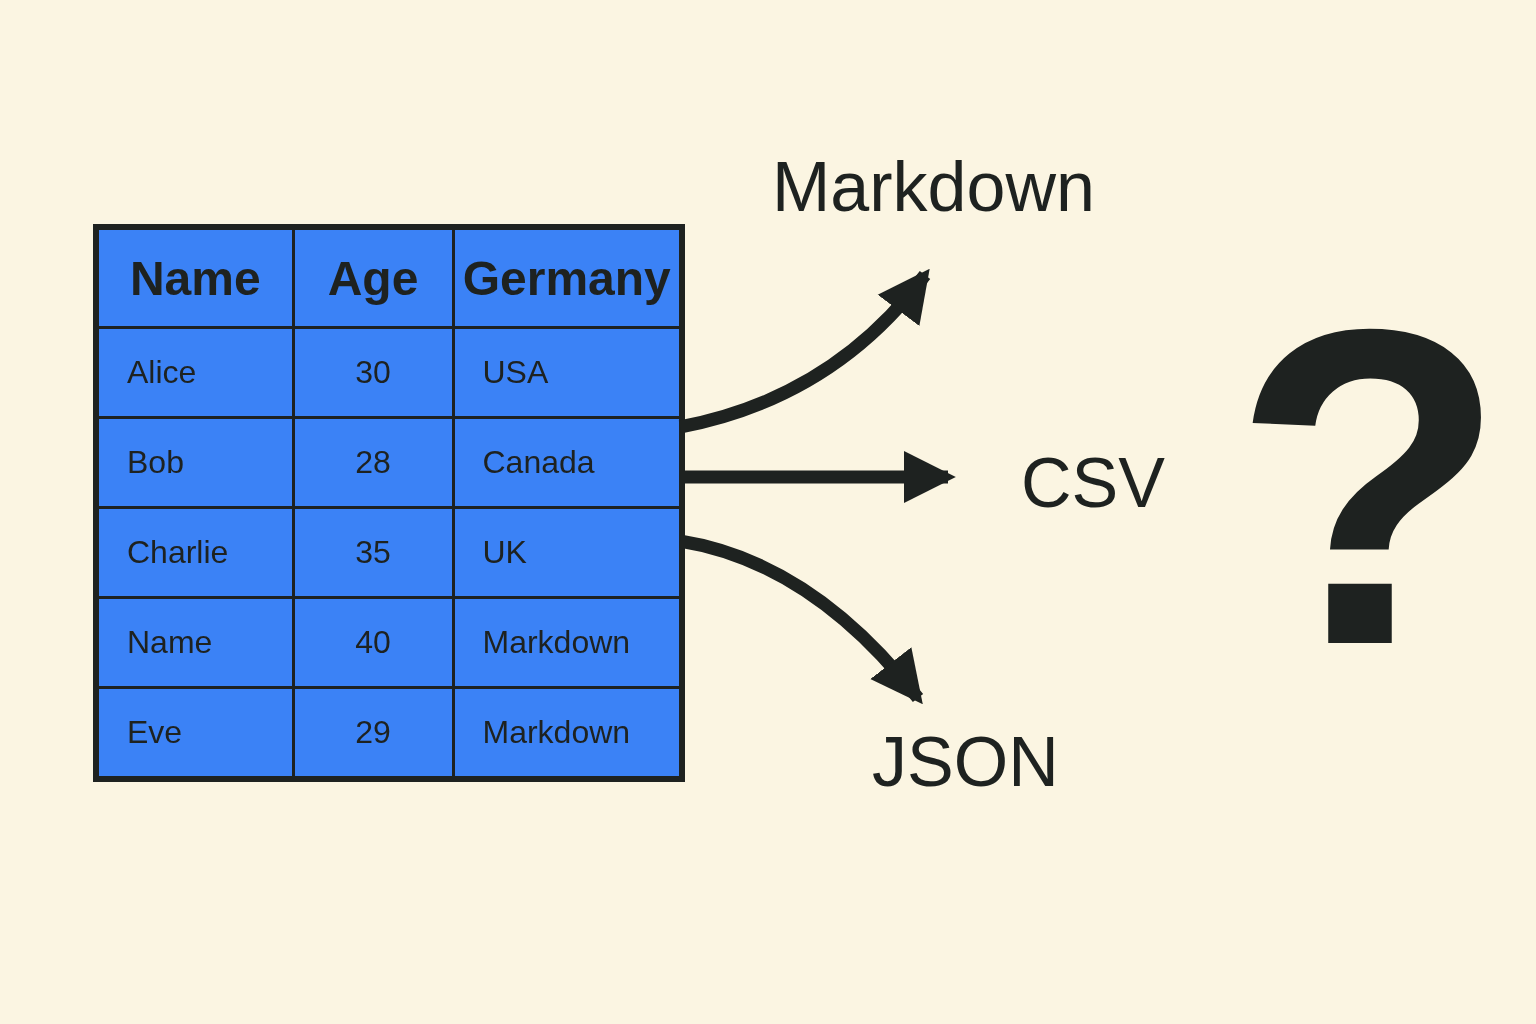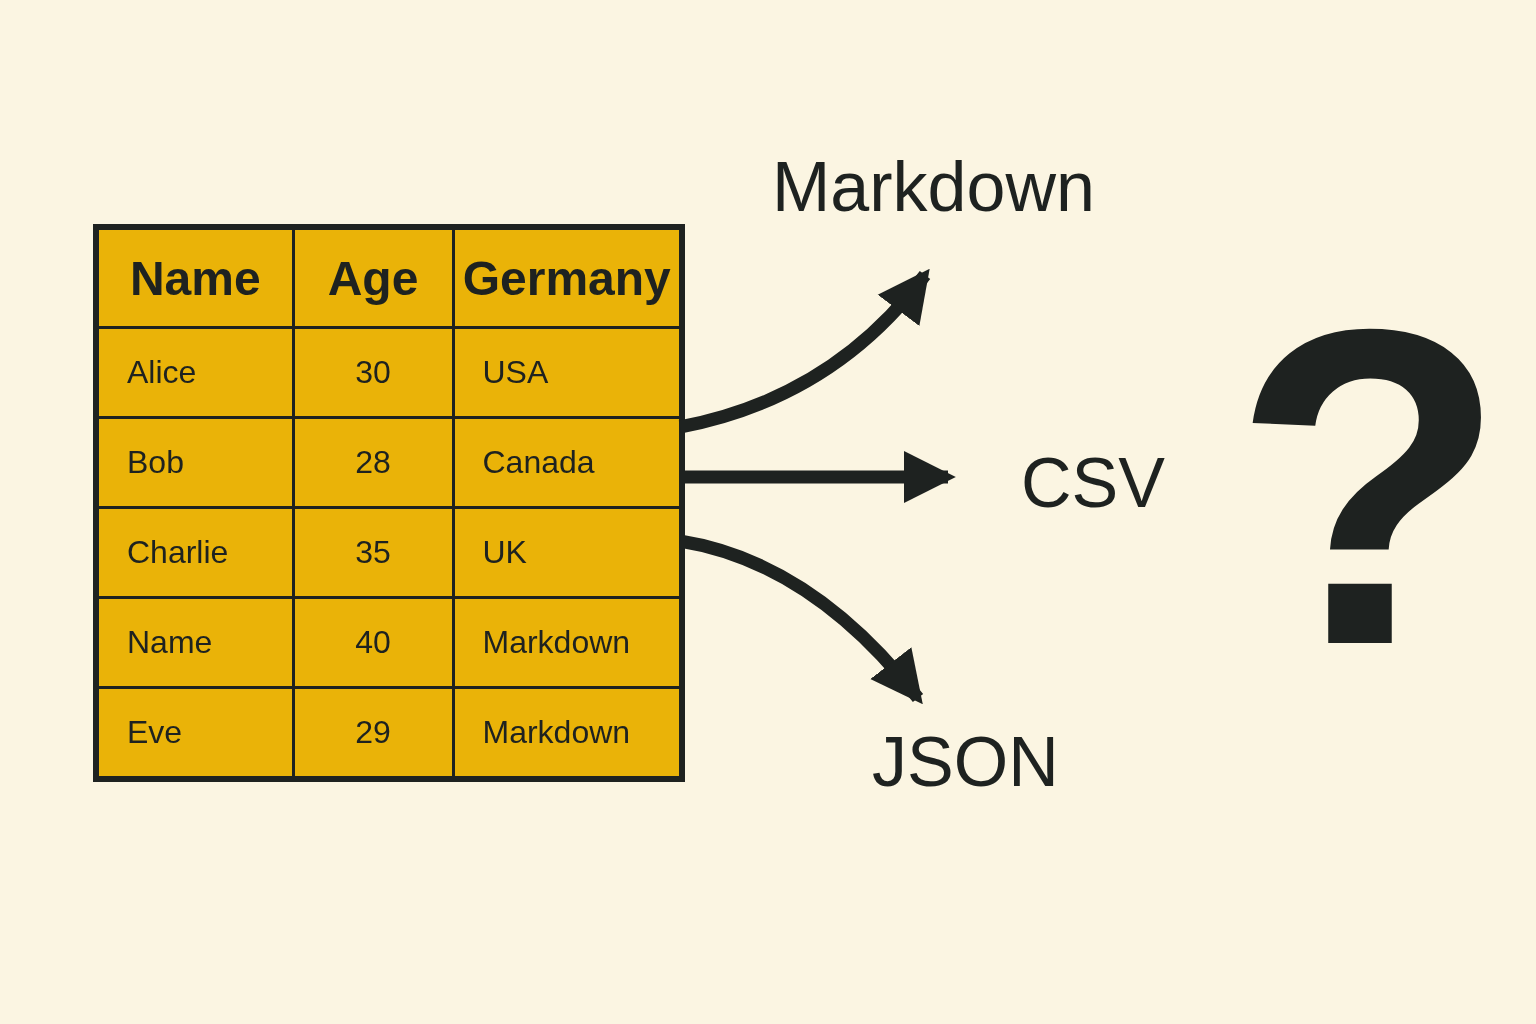--- a/index.html
+++ b/index.html
@@ -18,21 +18,21 @@
   }
 
   
   table.data-table {
     position: absolute;
     left: 93px;
     top: 224px;
     width: 586px;
     border-collapse: collapse;
     table-layout: fixed;
-    background: #eab308;
+    background: #3b82f6;
   }
   table.data-table, table.data-table th, table.data-table td {
     border: 3px solid #1E2220;
   }
   table.data-table {
     border-width: 6px;
   }
   table.data-table th {
     height: 96px;
     font-size: 48px;

